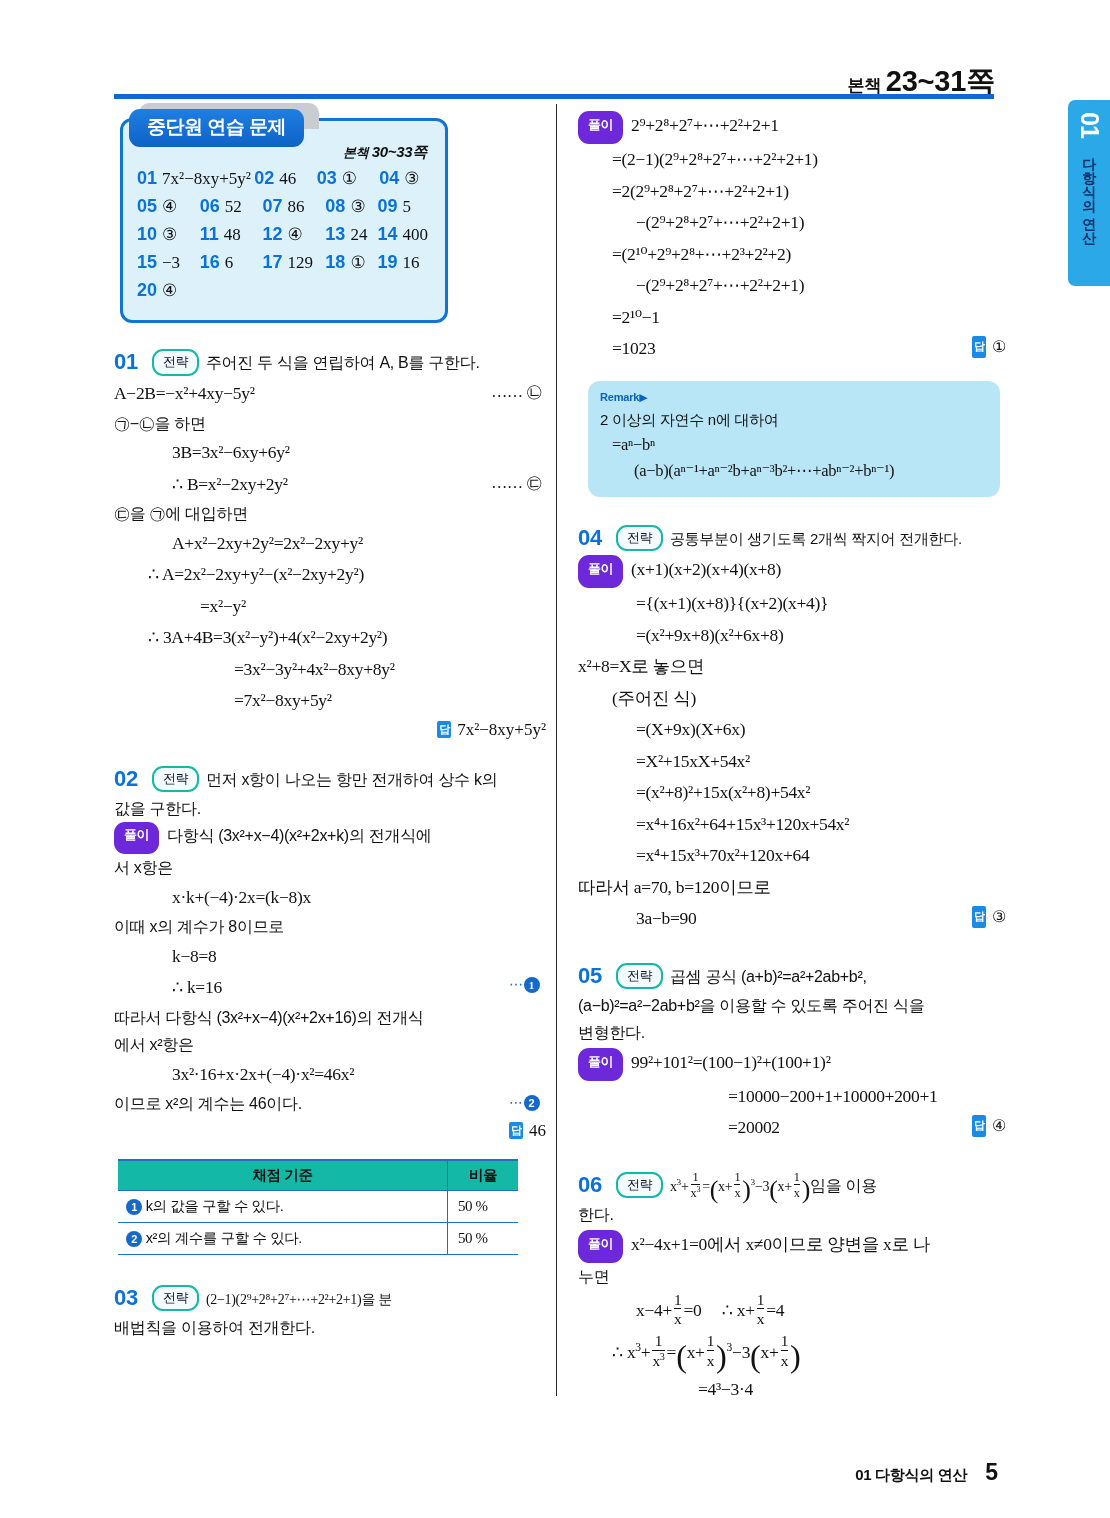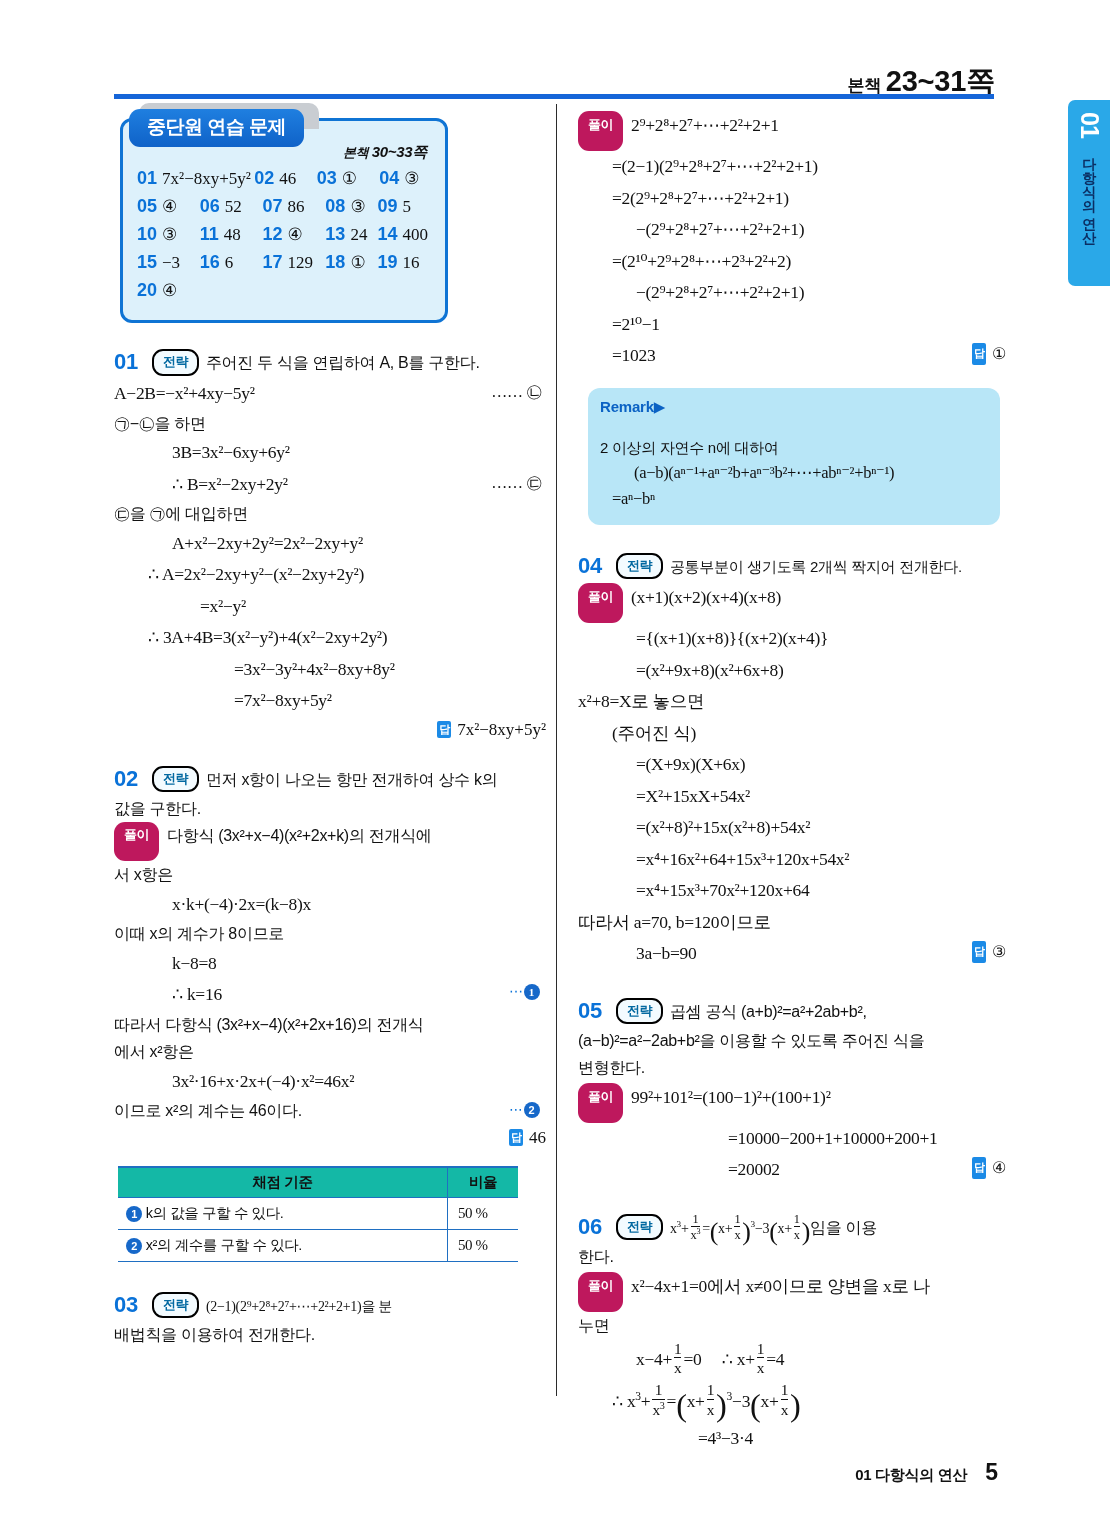--- a/index.html
+++ b/index.html
@@ -178,39 +178,39 @@
   }
   .prob-no {
     color: #0a72d8;
     font-weight: bold;
     font-size: 22px;
     margin-right: 14px;
     vertical-align: -1px;
   }
   .badge-strategy {
     display: inline-block;
-    border: 2px solid #000000;
-    color: #0369a1;
+    border: 2px solid #14b8a6;
+    color: #0f172a;
     background: #f3fbff;
     border-radius: 11px;
     font-size: 13px;
-    font-weight: bold;
+    font-weight: normal;
     padding: 1px 9px 2px 9px;
     margin-right: 7px;
     vertical-align: 2px;
     letter-spacing: -0.5px;
   }
   .badge-solution {
     display: inline-block;
-    background: #be185d;
+    background: #6d28d9;
     color: #fff;
     border-radius: 11px;
     font-size: 13px;
     font-weight: bold;
-    padding: 2px 10px 15px 10px;
+    padding: 2px 10px 8px 10px;
     margin-right: 8px;
     vertical-align: 2px;
     letter-spacing: -0.5px;
   }
   .math {
     font-family: "Liberation Serif", "DejaVu Serif", serif;
     font-size: 14px;
   }
   .ko { letter-spacing: -0.3px; }
   .line {
@@ -330,24 +330,24 @@
     position: relative;
     width: 412px;
     margin: 16px 0 0 10px;
     background: #b8e6f7;
     border-radius: 12px;
     padding: 10px 12px 12px 12px;
     box-sizing: border-box;
   }
   #remark-title {
     color: #0b62c4;
-    font-size: 15px;
+    font-size: 11px;
     font-weight: bold;
     letter-spacing: -0.2px;
-    margin-bottom: 20px;
+    margin-bottom: 4px;
   }
   #remark-box .line { font-size: 15px; line-height: 1.6; }
   #remark-box .line.math { font-size: 16.5px; }
 
   
   #page-footer {
     position: absolute;
     left: 0;
     bottom: 32px;
     width: 1110px;
@@ -587,22 +587,22 @@
     <div class="line math ind1">=2¹⁰−1</div>
     <div class="line math ind1">
       <span>=1023</span>
       <span class="dots-right"><span class="ans-icon">답</span><span>①</span></span>
     </div>
   </div>
 
   <div id="remark-box">
     <div id="remark-title"><span>Remark</span><span>▶</span></div>
     <div class="line ko">2 이상의 자연수 n에 대하여</div>
+    <div class="line math" style="padding-left:12px;">=aⁿ−bⁿ</div>
     <div class="line math ind1">(a−b)(aⁿ⁻¹+aⁿ⁻²b+aⁿ⁻³b²+⋯+abⁿ⁻²+bⁿ⁻¹)</div>
-    <div class="line math" style="padding-left:12px;">=aⁿ−bⁿ</div>
   </div>
 
   <div class="problem" style="margin-top:24px;">
     <div class="prob-head">
       <span class="prob-no">04</span><span class="badge-strategy">전략</span><span class="ko" style="font-size:15px;">공통부분이 생기도록 2개씩 짝지어 전개한다.</span>
     </div>
     <div class="line math">
       <span class="badge-solution">풀이</span><span>(x+1)(x+2)(x+4)(x+8)</span>
     </div>
     <div class="line math ind2">={(x+1)(x+8)}{(x+2)(x+4)}</div>

